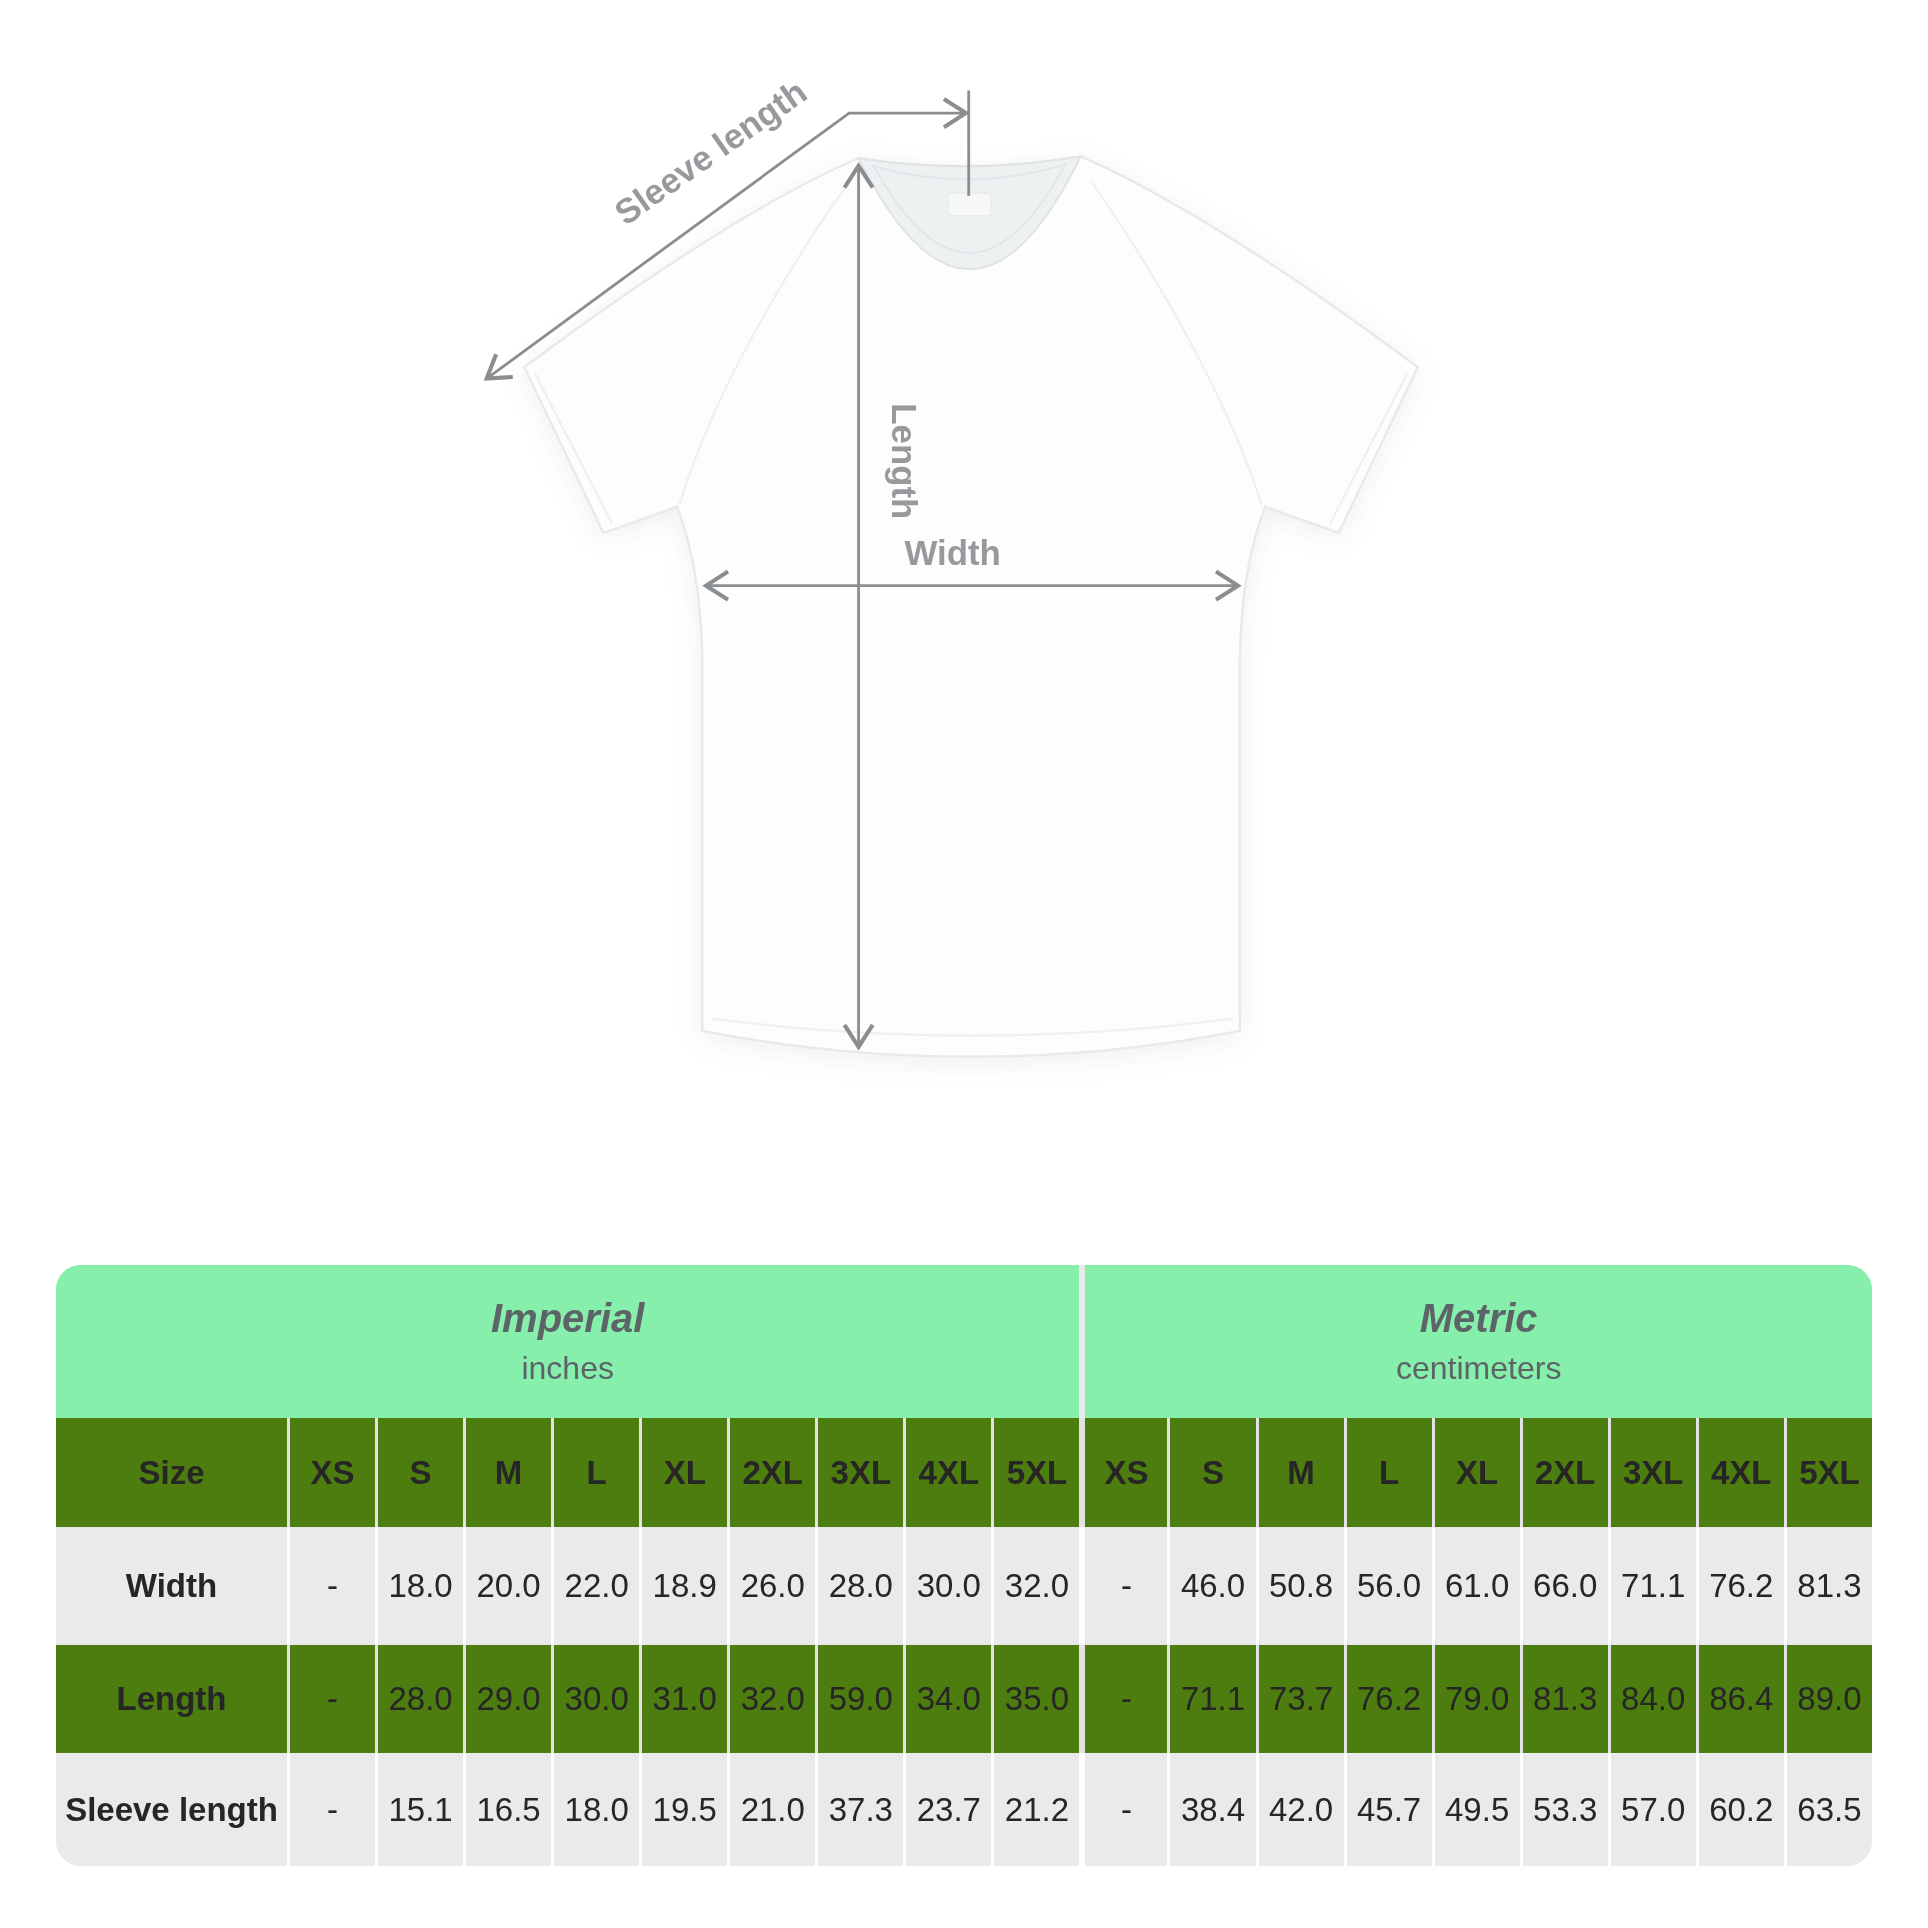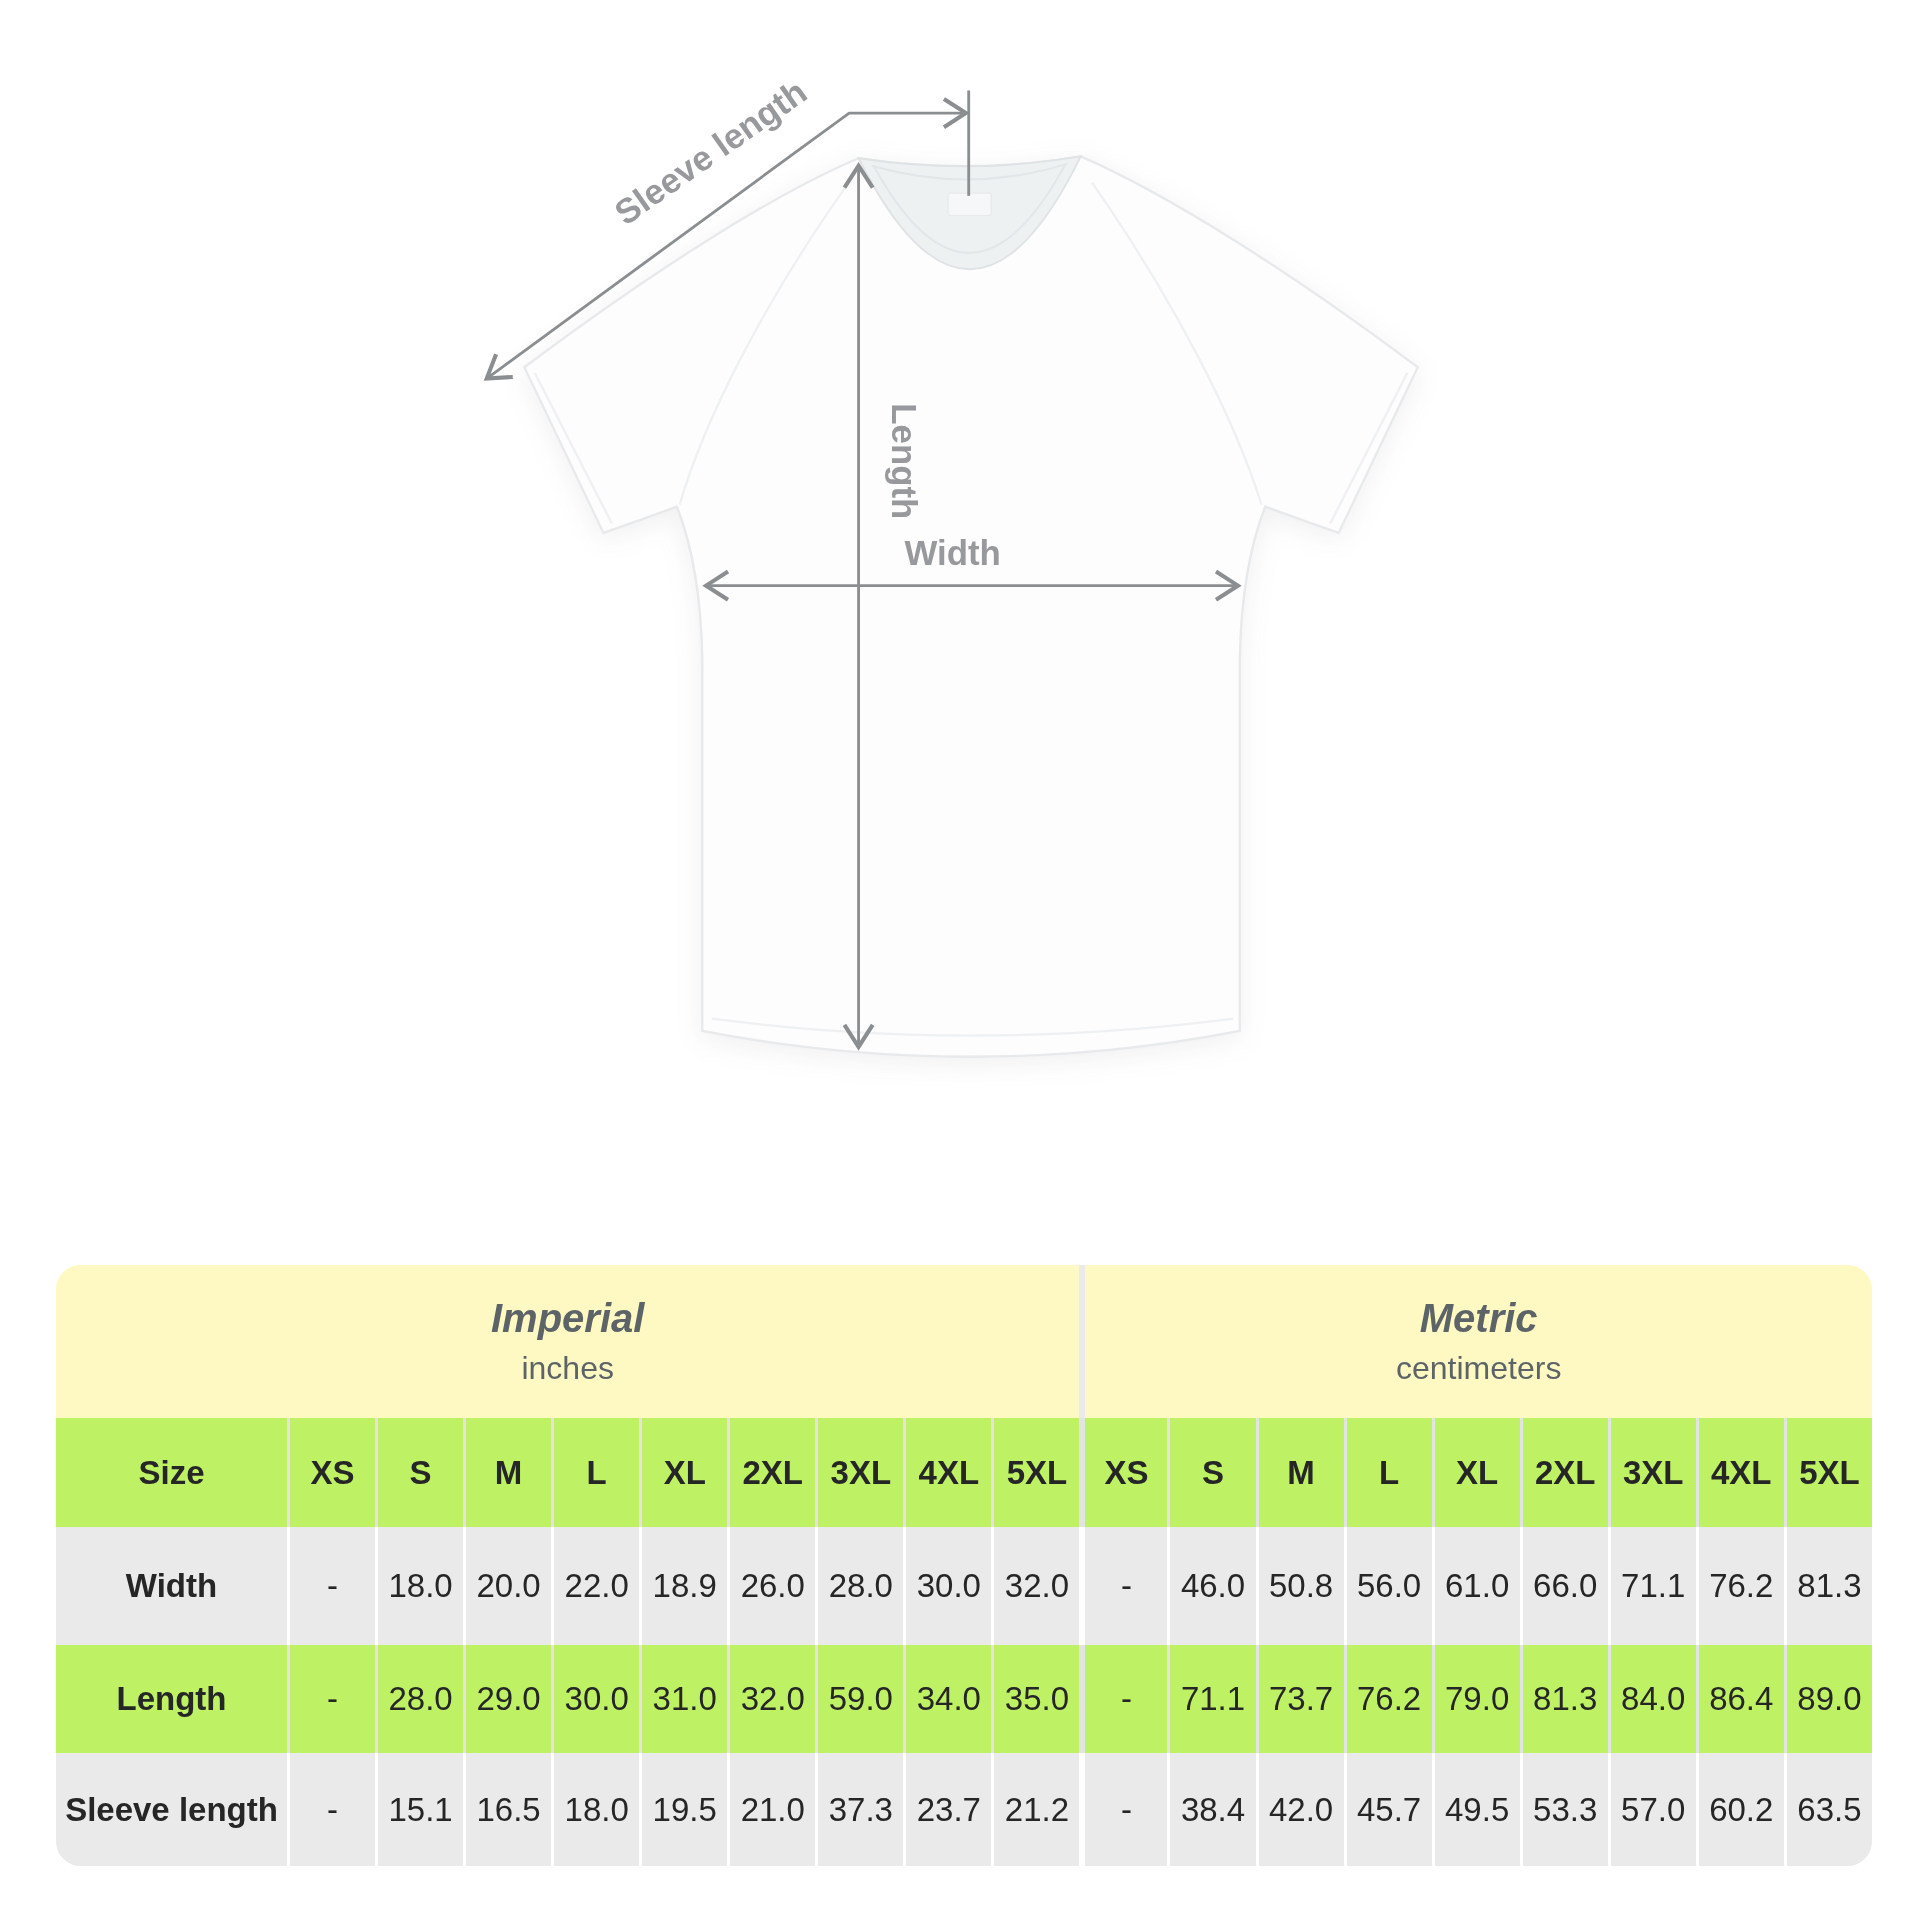--- a/index.html
+++ b/index.html
@@ -32,27 +32,27 @@
   }
   table.size-table td {
     box-sizing:border-box; padding:0; text-align:center; vertical-align:middle;
     font-size:33px; color:#262626;
   }
   tr.band-row { height:153px; }
   tr.head-row { height:109px; }
   tr.r1 { height:118px; }
   tr.r2 { height:108px; }
   tr.r3 { height:113px; }
-  .band-row td { background:#fef9c3; border-left:none; }
+  .band-row td { background:#86efac; border-left:none; }
   td.band-first { border-top-left-radius:24.5px; }
   td.band-last  { border-top-right-radius:24.5px; }
   td.band-metric { border-left:6.6px solid #eaeaea; }
   .g-label { font-size:40px; font-weight:bold; font-style:italic; color:#5d6468; margin-bottom:9.4px; }
   .g-sub   { font-size:32px; color:#5d6468; }
-  tr.r-white td { background:#bef264; border-left:3.8px solid #e3e3e3; }
+  tr.r-white td { background:#4d7c0f; border-left:3.8px solid #e3e3e3; }
   tr.r-gray  td { background:#eaeaea; border-left:3.8px solid #ffffff; }
   tr.r-white td:first-child, tr.r-gray td:first-child { border-left:none; }
   tr.r-white td.sep { border-left-width:6.6px; }
   tr.r-gray  td.sep { border-left-width:6.6px; }
   td.lbl { font-size:32px; font-weight:bold; color:#5f6669; }
   tr.last-row td:first-child { border-bottom-left-radius:24.5px; }
   tr.last-row td:last-child  { border-bottom-right-radius:24.5px; }
 </style>
 </head>
 <body>

